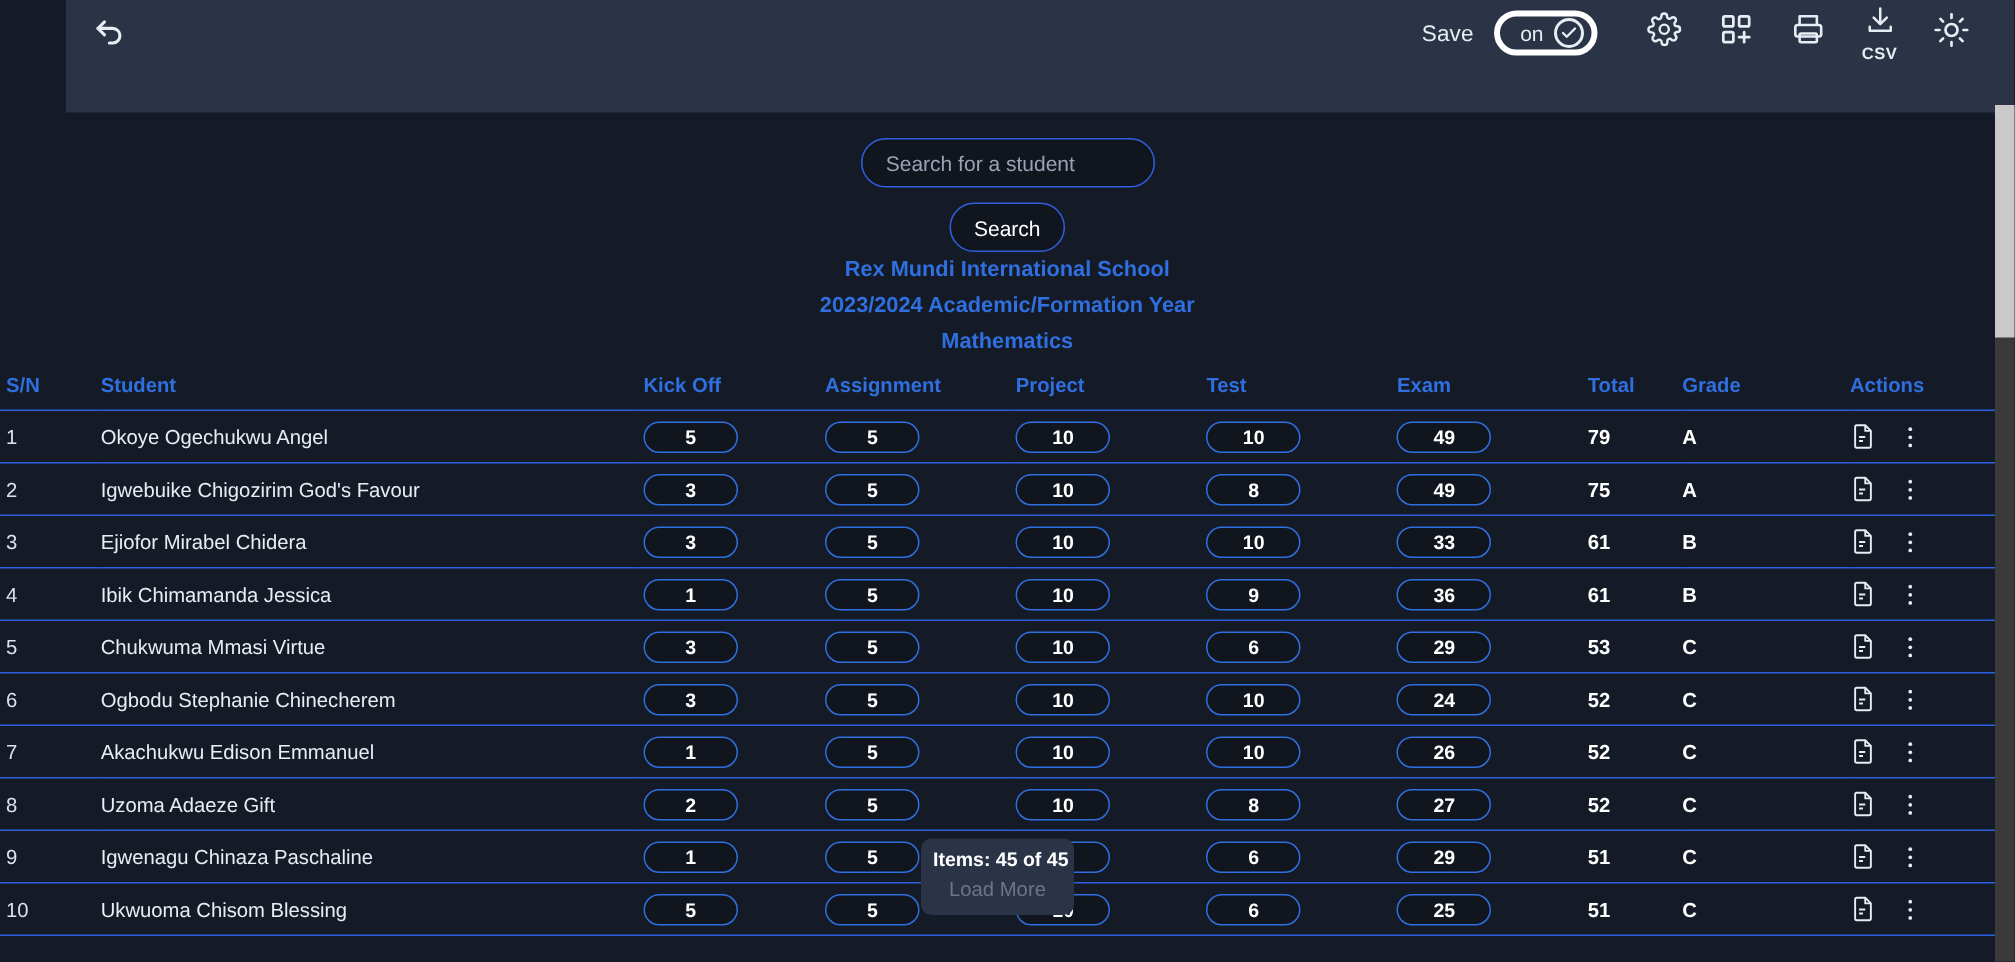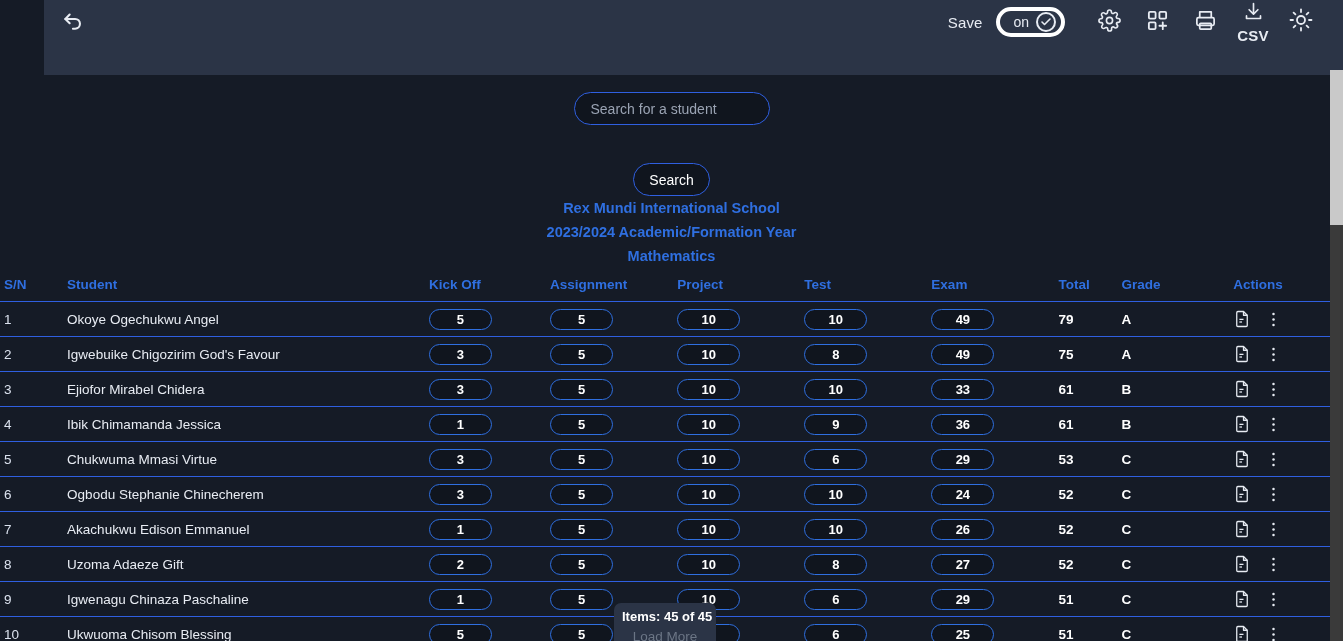--- a/index.html
+++ b/index.html
@@ -58,21 +58,21 @@
   }
   .tool-icon {
     width: 40px; height: 44px;
     display: flex; flex-direction: column;
     align-items: center; justify-content: center;
     color: #e8ecf3;
     cursor: pointer;
     margin: 0 4px;
   }
   .tool-icon .csv-cap {
-    font-size: 15px;
+    font-size: 11px;
     font-weight: bold;
     letter-spacing: .3px;
     margin-top: 1px;
   }
 
   
   .search-row {
     display: flex;
     justify-content: center;
     align-items: center;
@@ -96,21 +96,20 @@
   .search-btn {
     height: 33px;
     border-radius: 999px;
     border: 1.5px solid #2f5fe0;
     background: #10151e;
     color: #ffffff;
     font-size: 14px;
     padding: 0 15px;
     cursor: pointer;
     font-family: "Liberation Sans", sans-serif;
-    margin-top: 28px;
   }
 
   
   .titles { text-align: center; }
   .titles div {
     color: #2f6fe0;
     font-size: 14.5px;
     line-height: 24px;
     font-weight: bold;
   }
@@ -159,21 +158,21 @@
   .actions-cell { display: flex; align-items: center; gap: 20px; color: #e8ecf3; }
   .actions-cell span { cursor: pointer; display: inline-flex; }
 
   
   .off-kick { padding-left: 6px; }
 
   
   .loadmore {
     position: absolute;
     left: 614px;
-    top: 326px;
+    top: 310px;
     width: 102px;
     background: #2b3446;
     border-radius: 7px;
     padding: 6px 8px 8px;
     text-align: center;
     z-index: 5;
   }
   .loadmore .items {
     color: #ffffff;
     font-size: 13px;

